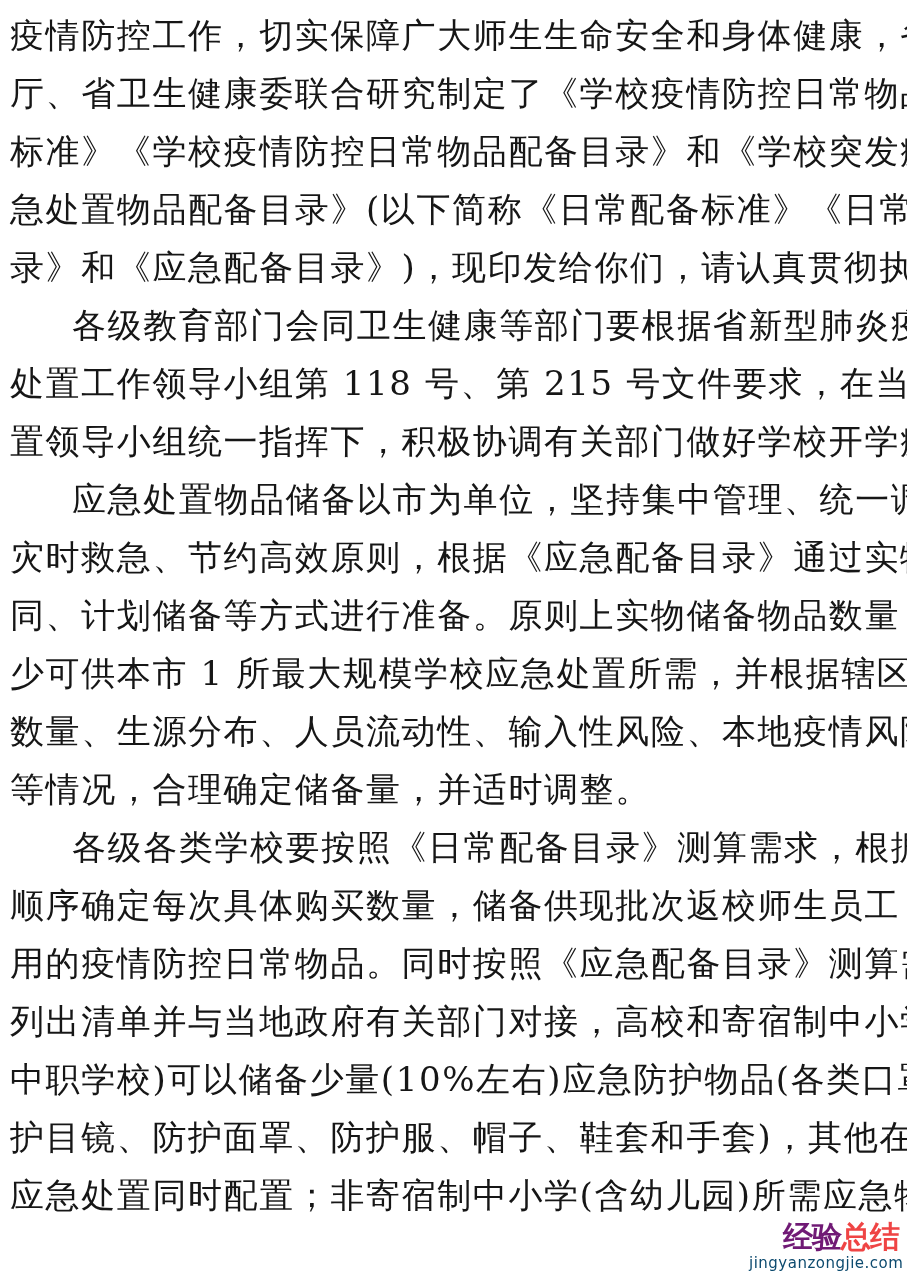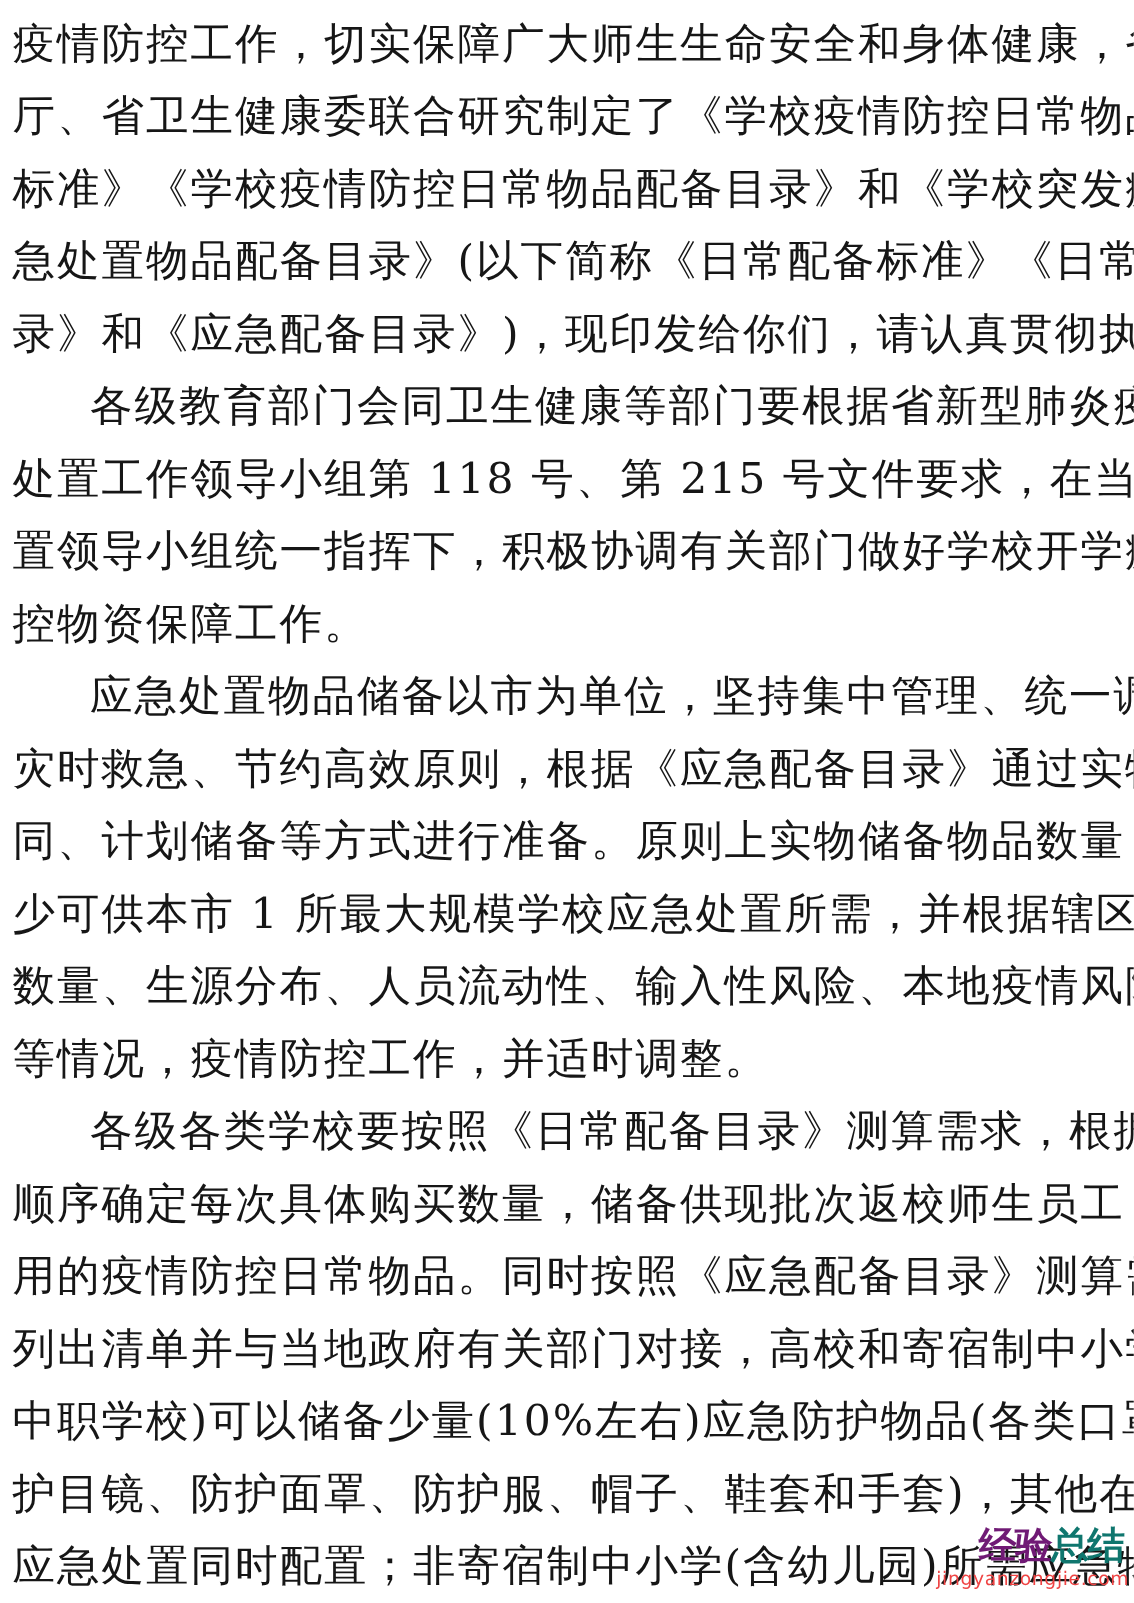--- a/index.html
+++ b/index.html
@@ -17,44 +17,43 @@
   }
   .line.last { text-align-last: left; }
   .line.indent { padding-left: 62px; }
   .watermark {
     position: absolute; right: 8px; bottom: 6px;
     width: 150px; height: 56px; text-align: right;
     font-family: "DejaVu Sans", "Liberation Sans", sans-serif;
   }
   .wm-logo { font-size: 30px; font-weight: bold; line-height: 34px; letter-spacing: -1px; }
   .wm-logo .dark { color: #701a75; }
-  .wm-logo .red { color: #0f766e; }
-  .wm-url { font-size: 15px; line-height: 18px; color: #ef4444; letter-spacing: 0.5px; }
+  .wm-logo .red { color: #ef4444; }
+  .wm-url { font-size: 15px; line-height: 18px; color: #0c4a6e; letter-spacing: 0.5px; }
 </style>
 </head>
 <body>
 
 <div class="page">
   <div class="line">疫情防控工作，切实保障广大师生生命安全和身体健康，省教育</div>
   <div class="line">厅、省卫生健康委联合研究制定了《学校疫情防控日常物品配备</div>
   <div class="line">标准》《学校疫情防控日常物品配备目录》和《学校突发疫情应</div>
   <div class="line">急处置物品配备目录》(以下简称《日常配备标准》《日常配备目</div>
   <div class="line last">录》和《应急配备目录》)，现印发给你们，请认真贯彻执行。</div>
 
   <div class="line indent">各级教育部门会同卫生健康等部门要根据省新型肺炎疫情</div>
   <div class="line">处置工作领导小组第 118 号、第 215 号文件要求，在当地疫情处</div>
   <div class="line">置领导小组统一指挥下，积极协调有关部门做好学校开学疫情防</div>
-  <div class="line last">控物资保障工作。</div>
 
   <div class="line indent">应急处置物品储备以市为单位，坚持集中管理、统一调拨、</div>
   <div class="line">灾时救急、节约高效原则，根据《应急配备目录》通过实物或合</div>
   <div class="line">同、计划储备等方式进行准备。原则上实物储备物品数量，应至</div>
   <div class="line">少可供本市 1 所最大规模学校应急处置所需，并根据辖区内师生</div>
   <div class="line">数量、生源分布、人员流动性、输入性风险、本地疫情风险等级</div>
-  <div class="line last">等情况，疫情防控工作，并适时调整。</div>
+  <div class="line last">等情况，合理确定储备量，并适时调整。</div>
 
   <div class="line indent">各级各类学校要按照《日常配备目录》测算需求，根据开学</div>
   <div class="line">顺序确定每次具体购买数量，储备供现批次返校师生员工 2 周使</div>
   <div class="line">用的疫情防控日常物品。同时按照《应急配备目录》测算需求，</div>
   <div class="line">列出清单并与当地政府有关部门对接，高校和寄宿制中小学(含</div>
   <div class="line">中职学校)可以储备少量(10%左右)应急防护物品(各类口罩、</div>
   <div class="line">护目镜、防护面罩、防护服、帽子、鞋套和手套)，其他在启动</div>
   <div class="line">应急处置同时配置；非寄宿制中小学(含幼儿园)所需应急物资</div>
 </div>
 

